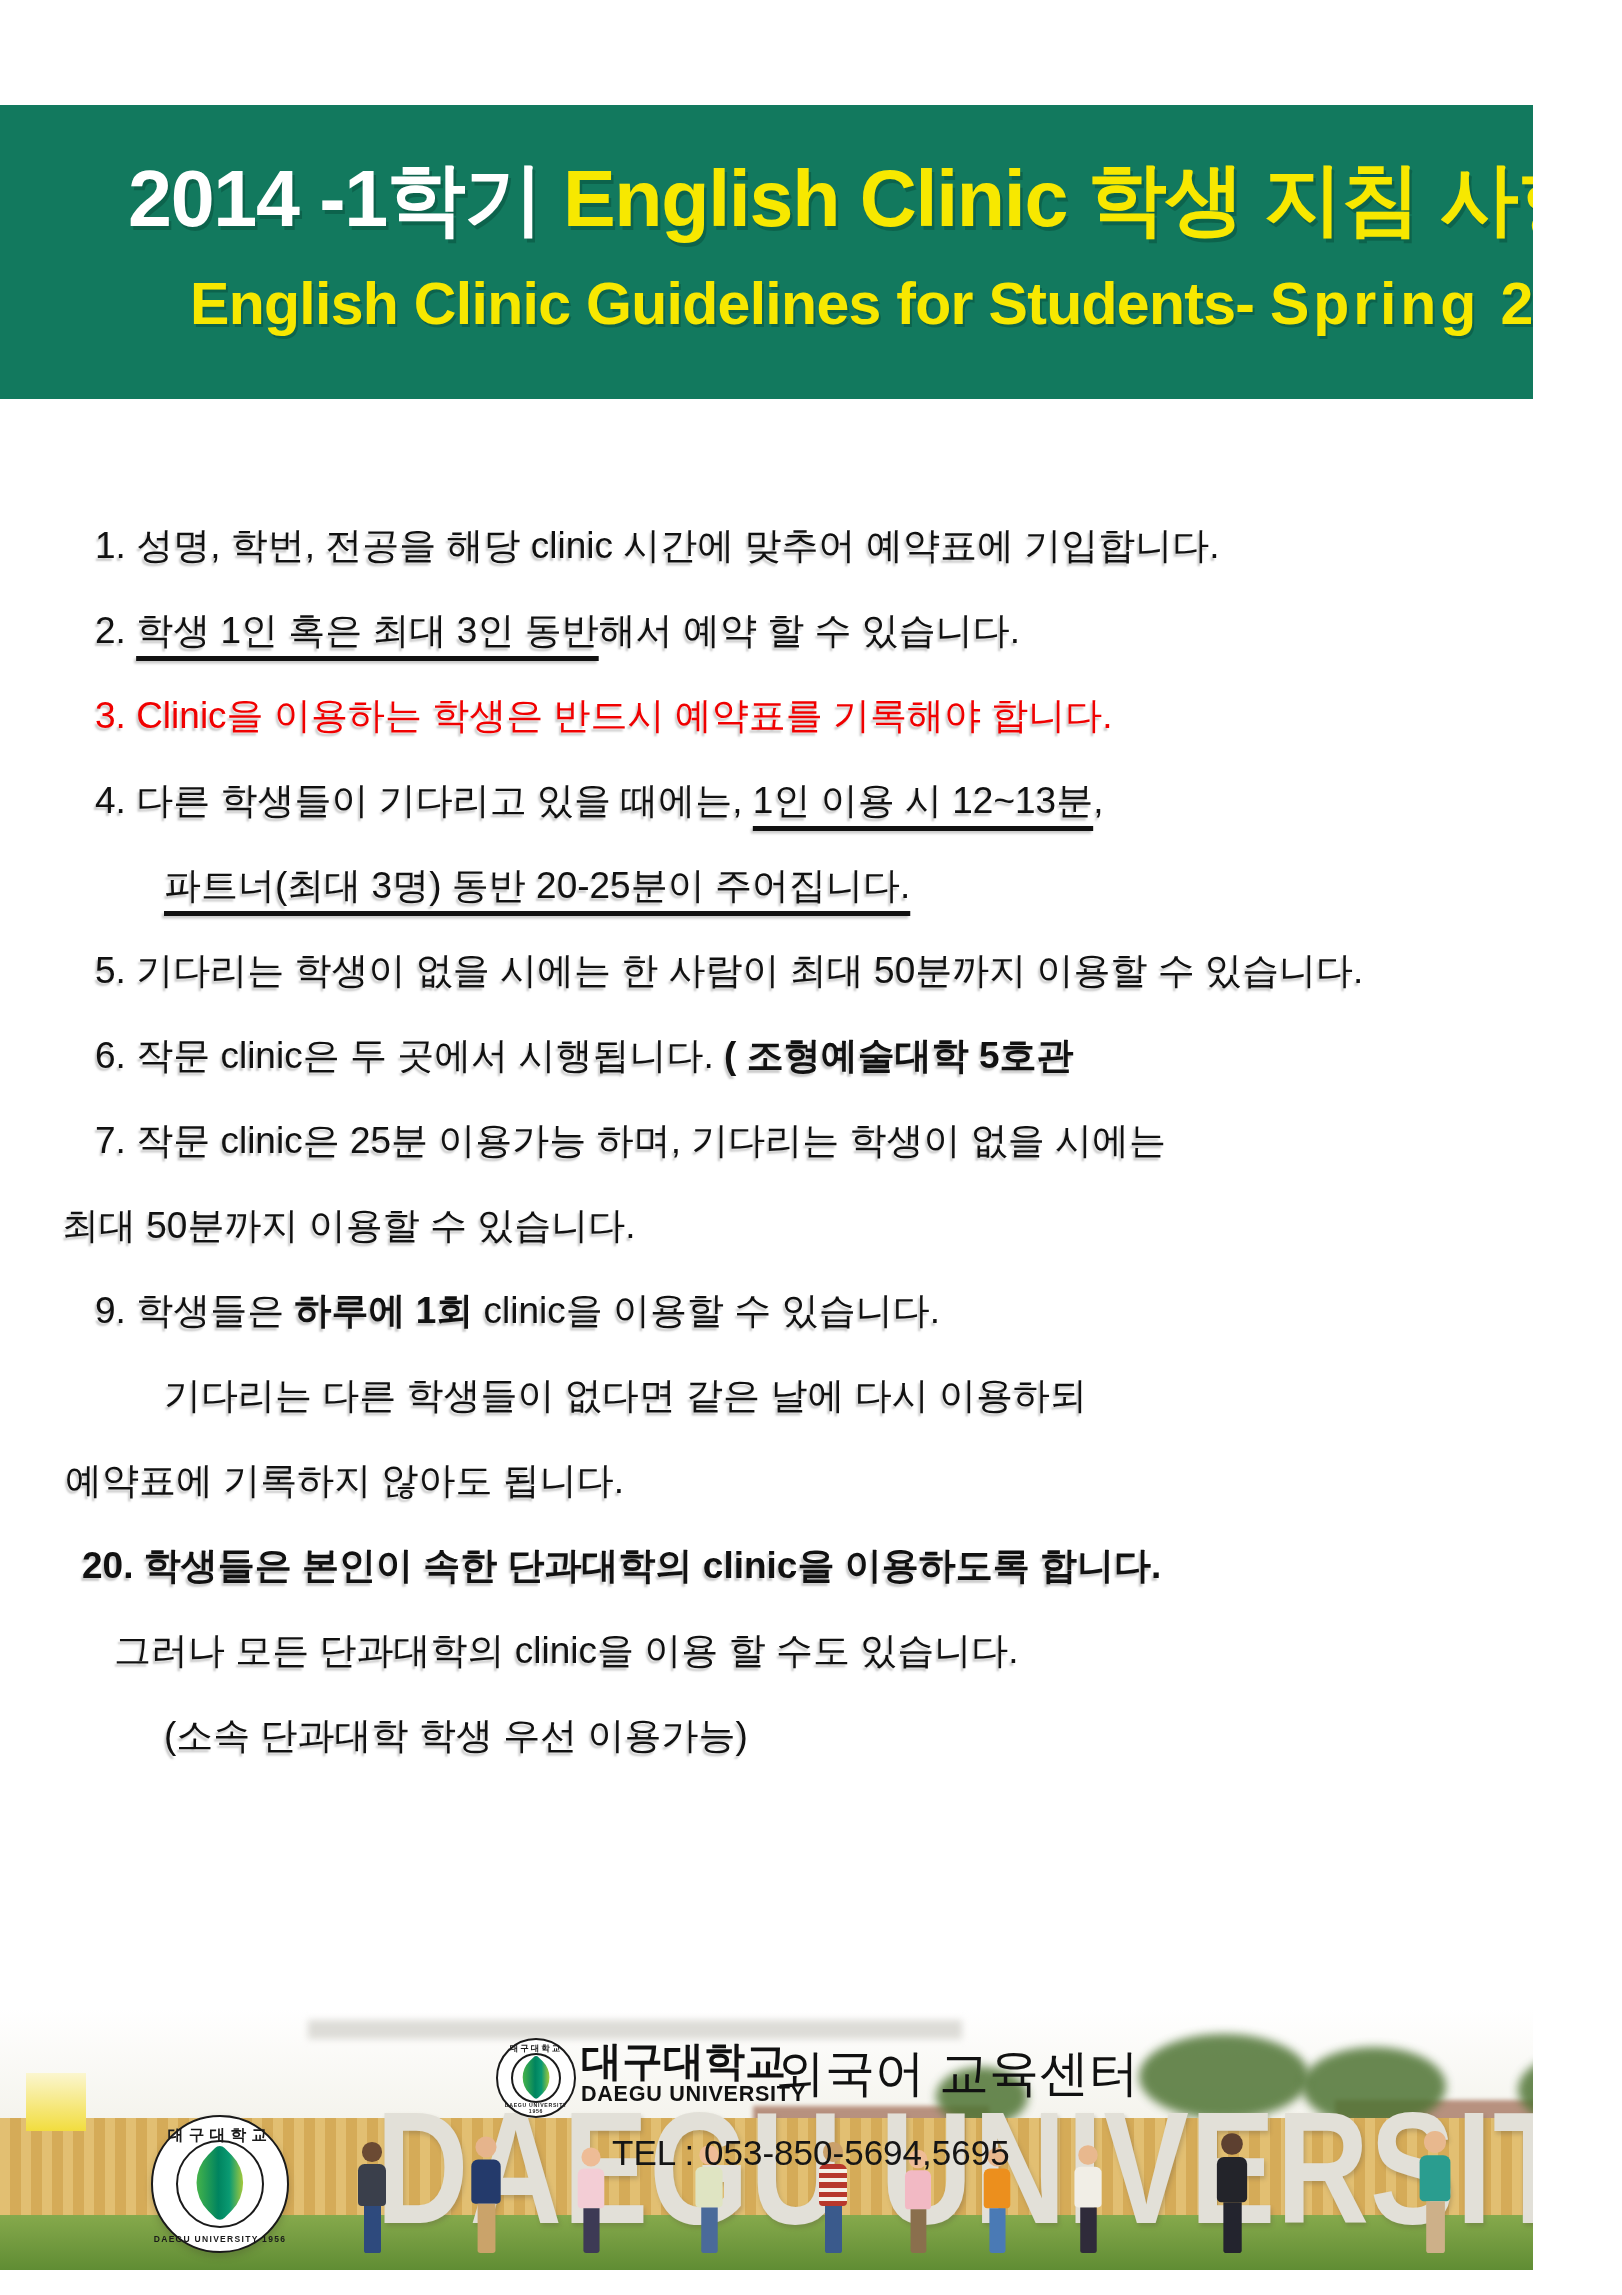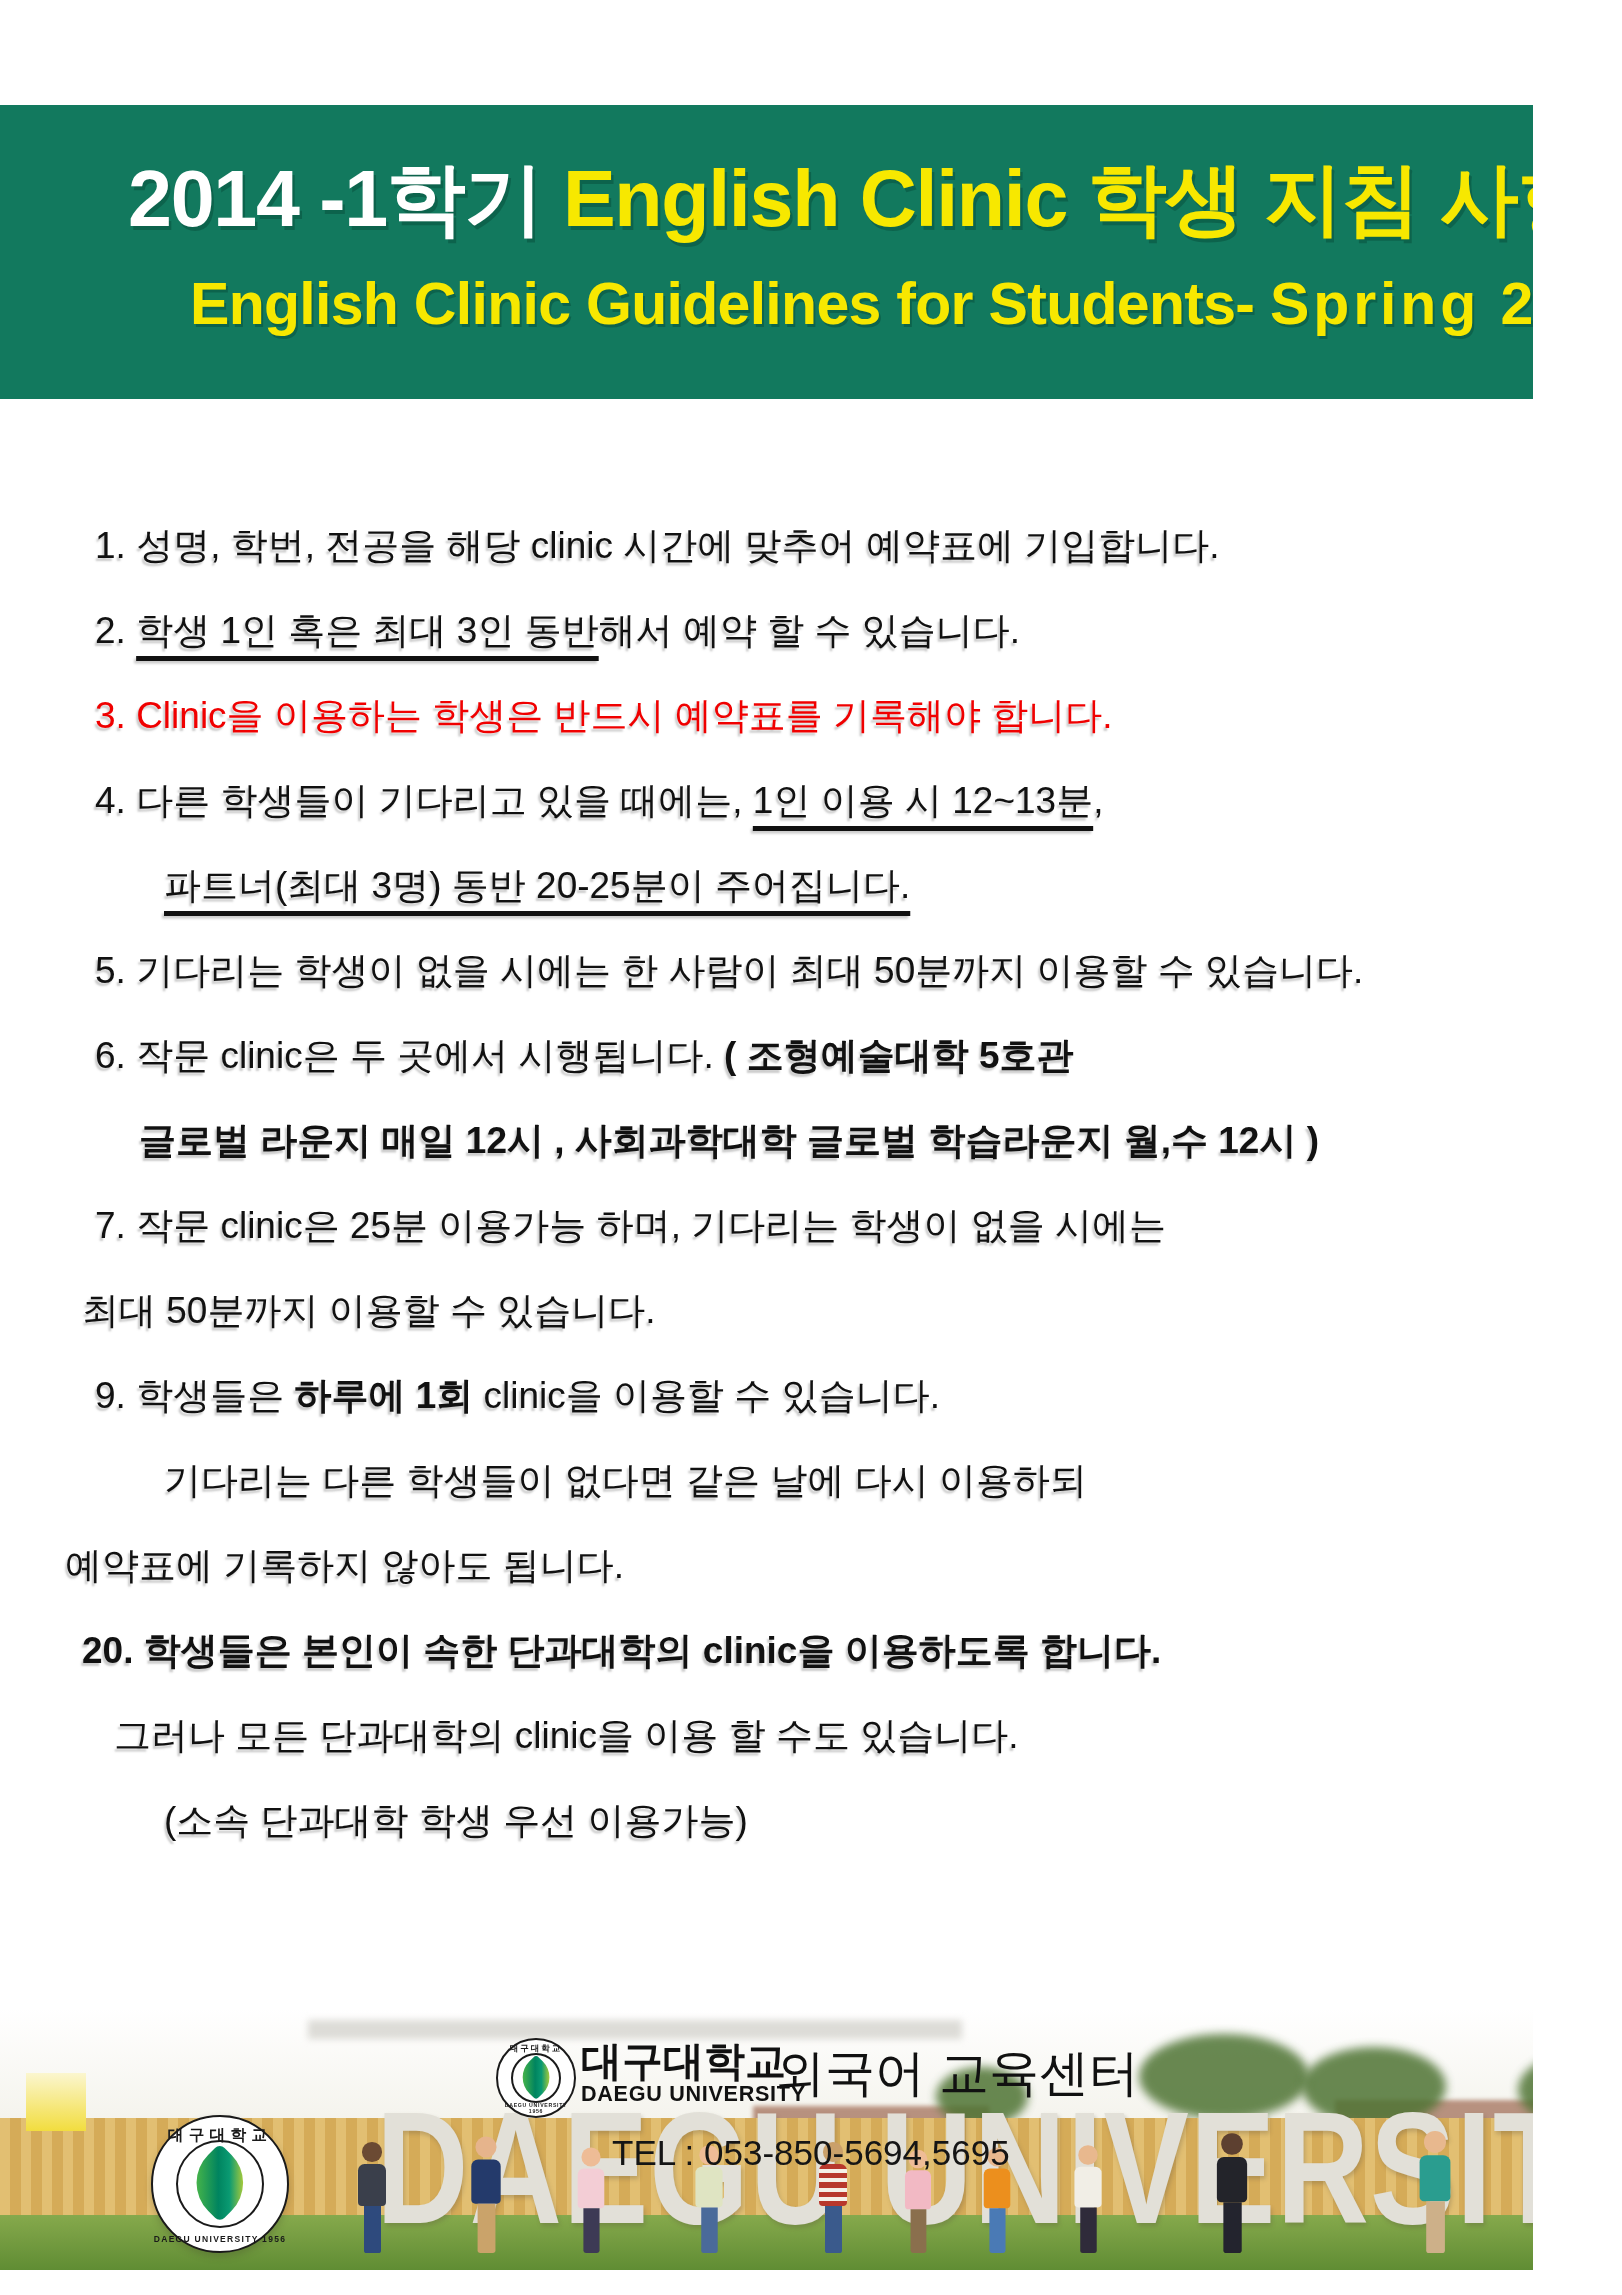--- a/index.html
+++ b/index.html
@@ -16,21 +16,21 @@
   .title2 .alt{letter-spacing:3.9px;}
 
   
   .lines{position:absolute;left:0;top:503px;width:1623px;}
   .ln{height:85px;line-height:85px;font-size:37px;padding-left:95px;white-space:nowrap;
       text-shadow:-2px 2.6px 2px rgba(110,110,110,.35);}
   .ln .b{font-weight:bold;}
   .ln .u{text-decoration:underline;text-decoration-thickness:4.6px;text-underline-offset:13px;text-align:center;}
   .ln.red{color:#F00000;}
   .ln.ind1{padding-left:139px;}
-  .ln.ind2{padding-left:82px;}
+  .ln.ind2{padding-left:62px;}
   .ln.ind3{padding-left:164px;}
   .ln.ind4{padding-left:114px;}
   .ln.ind5{padding-left:65px;}
   .ln.i10{padding-left:82px;}
 
   
   .univ-kr{position:absolute;left:581px;top:2034px;font-size:41px;font-weight:bold;z-index:6;}
   .univ-en{position:absolute;left:581px;top:2081px;font-size:21.6px;font-weight:bold;letter-spacing:0.7px;z-index:6;}
   .center-name{position:absolute;left:775px;top:2040px;font-size:50px;z-index:6;}
   .tel{position:absolute;left:612px;top:2133px;font-size:35px;color:#151515;z-index:7;}
@@ -83,21 +83,20 @@
   </div>
 
   <div class="lines">
     <div class="ln"><span>1. 성명, 학번, 전공을 해당 clinic 시간에 맞추어 예약표에 기입합니다.</span></div>
     <div class="ln"><span>2. </span><span class="u">학생 1인 혹은 최대 3인 동반</span><span>해서 예약 할 수 있습니다.</span></div>
     <div class="ln red"><span>3. Clinic을 이용하는 학생은 반드시 예약표를 기록해야 합니다.</span></div>
     <div class="ln"><span>4. 다른 학생들이 기다리고 있을 때에는, </span><span class="u">1인 이용 시 12~13분</span><span>,</span></div>
     <div class="ln ind3"><span class="u">파트너(최대 3명) 동반 20-25분이 주어집니다.</span></div>
     <div class="ln"><span>5. 기다리는 학생이 없을 시에는 한 사람이 최대 50분까지 이용할 수 있습니다.</span></div>
     <div class="ln"><span>6. 작문 clinic은 두 곳에서 시행됩니다. </span><span class="b">( 조형예술대학 5호관</span></div>
-    <div class="ln ind1"><span class="b">글로벌 라운지 매일 12시 , 사회과학대학 글로벌 학습라운지 월,수 12시 )</span></div>
     <div class="ln"><span>7. 작문 clinic은 25분 이용가능 하며, 기다리는 학생이 없을 시에는</span></div>
     <div class="ln ind2"><span>최대 50분까지 이용할 수 있습니다.</span></div>
     <div class="ln"><span>9. 학생들은 </span><span class="b">하루에 1회</span><span> clinic을 이용할 수 있습니다.</span></div>
     <div class="ln ind3"><span>기다리는 다른 학생들이 없다면 같은 날에 다시 이용하되</span></div>
     <div class="ln ind5"><span>예약표에 기록하지 않아도 됩니다.</span></div>
     <div class="ln i10"><span class="b">20. 학생들은 본인이 속한 단과대학의 clinic을 이용하도록 합니다.</span></div>
     <div class="ln ind4"><span>그러나 모든 단과대학의 clinic을 이용 할 수도 있습니다.</span></div>
     <div class="ln ind3"><span>(소속 단과대학 학생 우선 이용가능)</span></div>
   </div>
 

